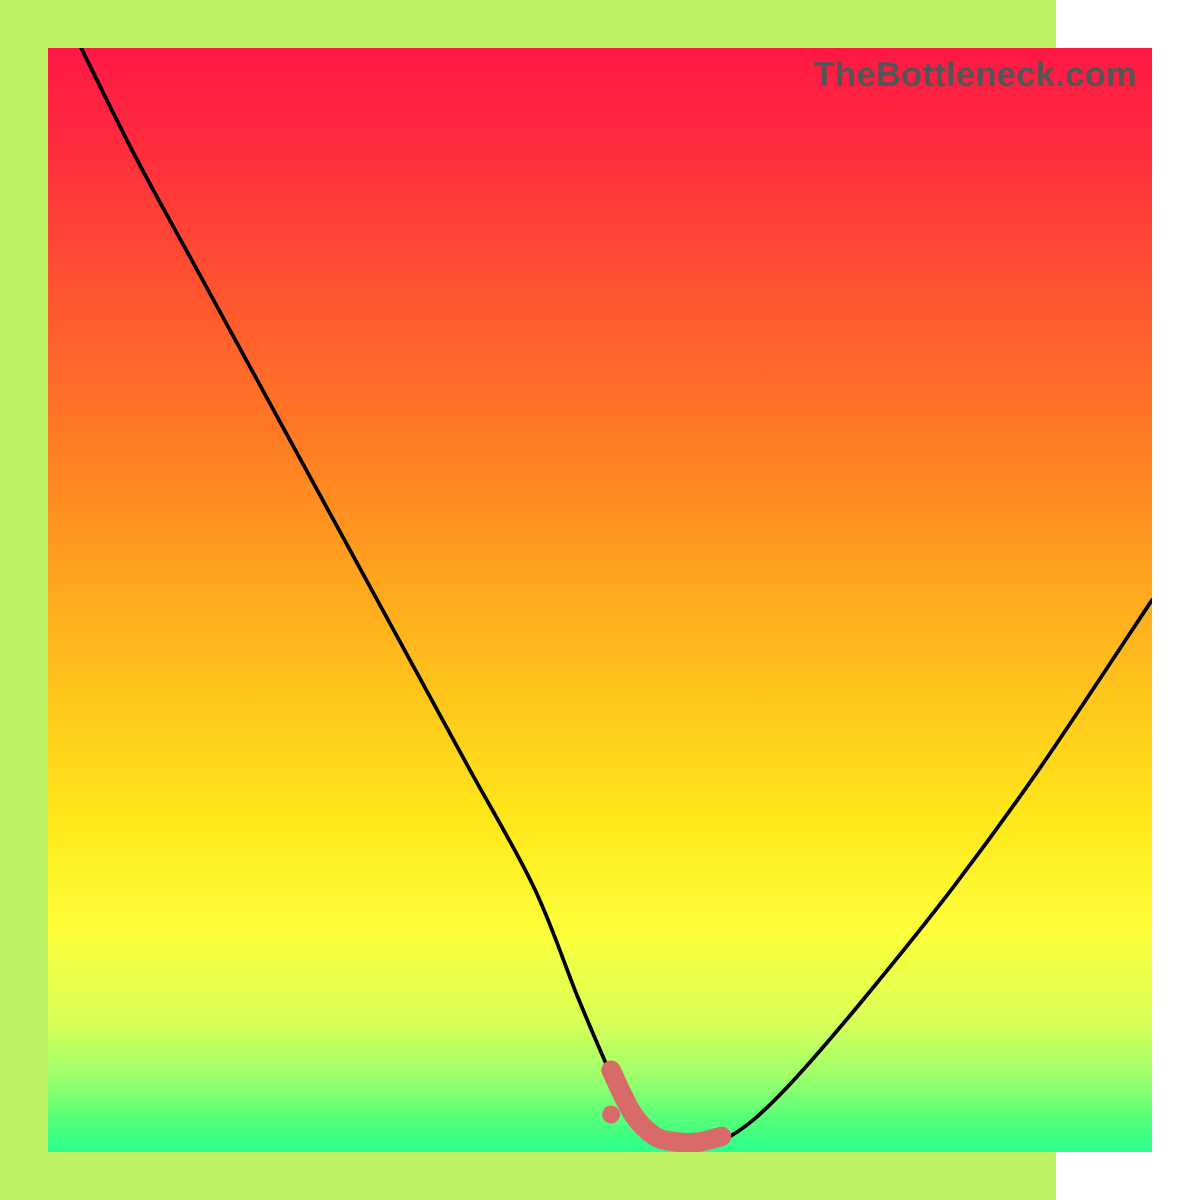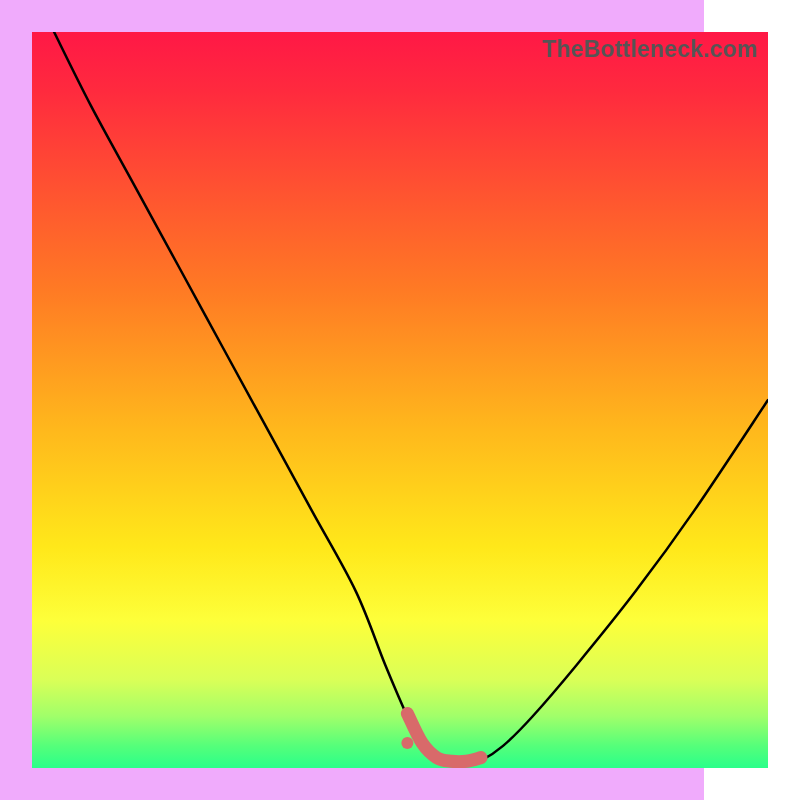--- a/index.html
+++ b/index.html
@@ -6,21 +6,21 @@
     margin: 0;
     padding: 0;
     width: 800px;
     height: 800px;
     overflow: hidden;
   }
   .stage {
     position: relative;
     width: 704px;
     height: 800px;
-    background: #f0abfc;
+    background: #bef264;
   }
   .plot {
     position: absolute;
     left: 32px;
     top: 32px;
     width: 736px;
     height: 736px;
     overflow: hidden;
   }
   .heat {

